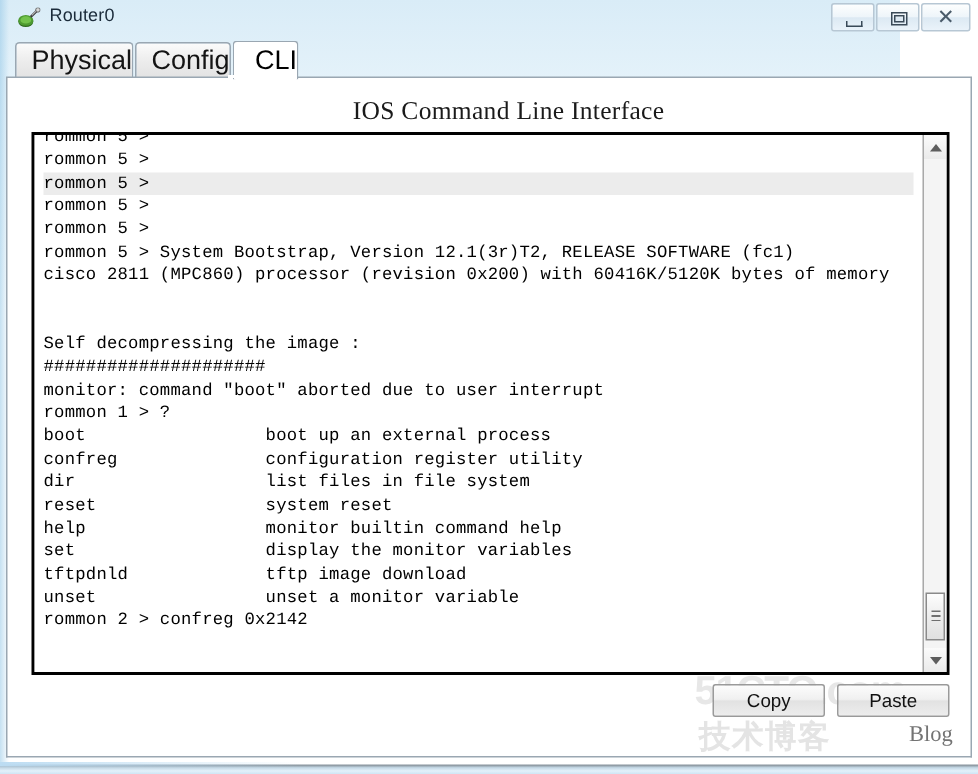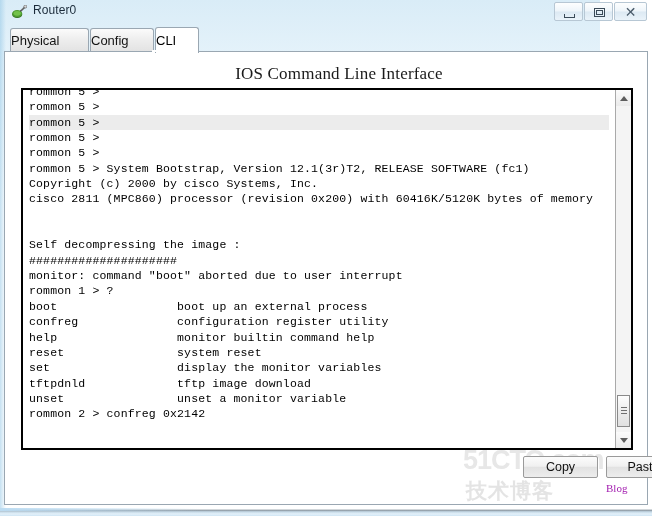--- a/index.html
+++ b/index.html
@@ -137,25 +137,25 @@
   .tab {
     position: absolute;
     top: 1px;
     height: 24px;
     box-sizing: border-box;
     border: 1px solid #9aa7b2;
     border-bottom: none;
     border-top-left-radius: 3px;
     border-top-right-radius: 3px;
     background: linear-gradient(180deg, #fbfbfb 0%, #eeeeee 45%, #e2e2e2 100%);
-    font-size: 13px;
+    font-size: 18px;
     color: #141414;
     display: flex;
     align-items: center;
-    justify-content: flex-start;
+    justify-content: flex-end;
     cursor: default;
   }
   .tab.active {
     top: 0px;
     height: 26px;
     background: #ffffff;
     border-color: #9aa7b2;
     z-index: 3;
     color: #000;
   }
@@ -334,23 +334,23 @@
     font-size: 21px;
     font-family: "DejaVu Sans", sans-serif;
     color: #e4e4e4;
     letter-spacing: 1px;
     white-space: nowrap;
     font-weight: bold;
   }
   .wm-blog {
     position: absolute;
     left: 146px; top: 37px;
-    font-size: 11px;
+    font-size: 15px;
     font-family: "Liberation Serif", serif;
-    color: #a21caf;
+    color: #737373;
     white-space: nowrap;
   }
 
   
   .btn-row {
     position: absolute;
     left: 0;
     top: 404px;
     width: 644px;
     height: 30px;
@@ -364,21 +364,20 @@
     border: 1px solid #9a9a9a;
     border-radius: 2px;
     background: linear-gradient(180deg, #fcfcfc 0%, #f0f0f0 46%, #e2e2e2 52%, #ededed 100%);
     font-size: 12.5px;
     font-family: "Liberation Sans", sans-serif;
     color: #111111;
     display: flex;
     align-items: center;
     justify-content: center;
     cursor: default;
-    margin-left: 48px;
   }
   .btn-copy  { left: 470px; width: 75px; }
   .btn-paste { left: 553px; width: 75px; }
 </style>
 </head>
 <body>
 
 <div class="window">
 
   <div class="frame-left-glow"></div>
@@ -436,32 +435,32 @@
 
     <div class="terminal-wrap">
       <div class="terminal">
         <div class="term-inner" id="term-inner">
             <div class="line">rommon 5 &gt;</div>
             <div class="line">rommon 5 &gt;</div>
             <div class="line hl">rommon 5 &gt;</div>
             <div class="line">rommon 5 &gt;</div>
             <div class="line">rommon 5 &gt;</div>
             <div class="line">rommon 5 &gt; System Bootstrap, Version 12.1(3r)T2, RELEASE SOFTWARE (fc1)</div>
-            <div class="line">Copyright (c) 2000 by cisco Systems, Inc.</div>
             <div class="line">cisco 2811 (MPC860) processor (revision 0x200) with 60416K/5120K bytes of memory</div>
             <div class="line">&nbsp;</div>
             <div class="line">&nbsp;</div>
             <div class="line">Self decompressing the image :</div>
             <div class="line">#####################</div>
             <div class="line">monitor: command "boot" aborted due to user interrupt</div>
             <div class="line">rommon 1 &gt; ?</div>
             <div class="line">boot                 boot up an external process</div>
             <div class="line">confreg              configuration register utility</div>
+            <div class="line">dir                  list files in file system</div>
+            <div class="line">reset                system reset</div>
             <div class="line">help                 monitor builtin command help</div>
-            <div class="line">reset                system reset</div>
             <div class="line">set                  display the monitor variables</div>
             <div class="line">tftpdnld             tftp image download</div>
             <div class="line">unset                unset a monitor variable</div>
             <div class="line">rommon 2 &gt; confreg 0x2142</div>
           </div>
       </div>
 
       <div class="scrollbar">
         <div class="sb-arrow up">
           <span class="tri-up"></span>

